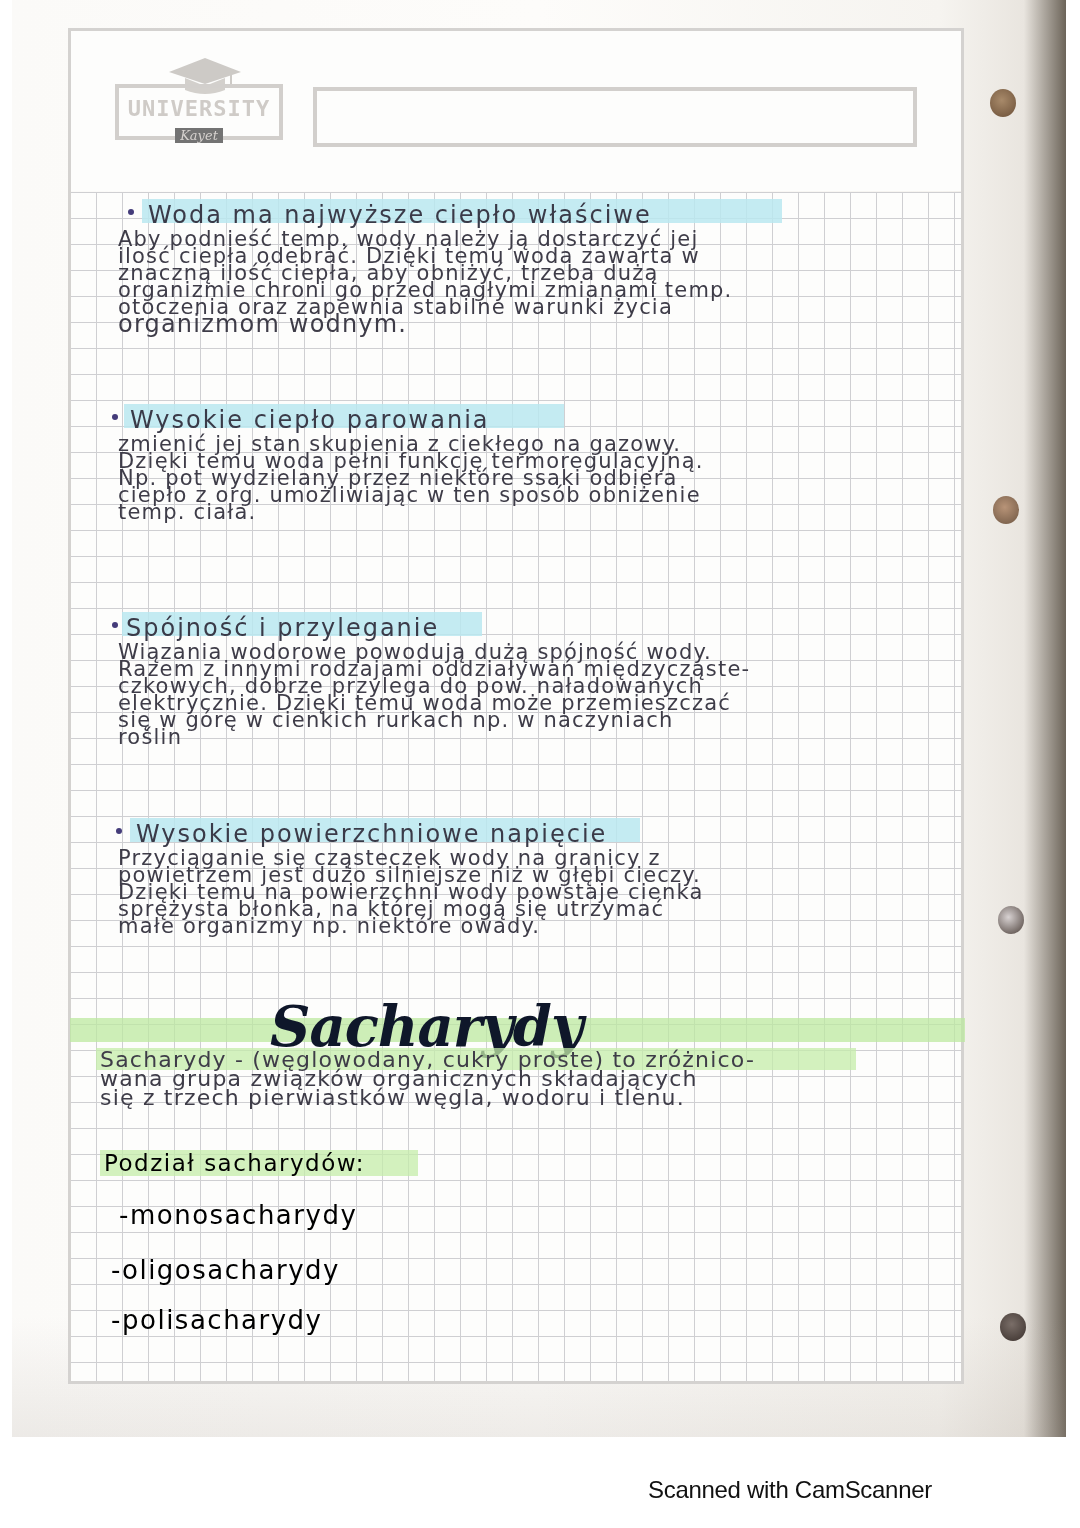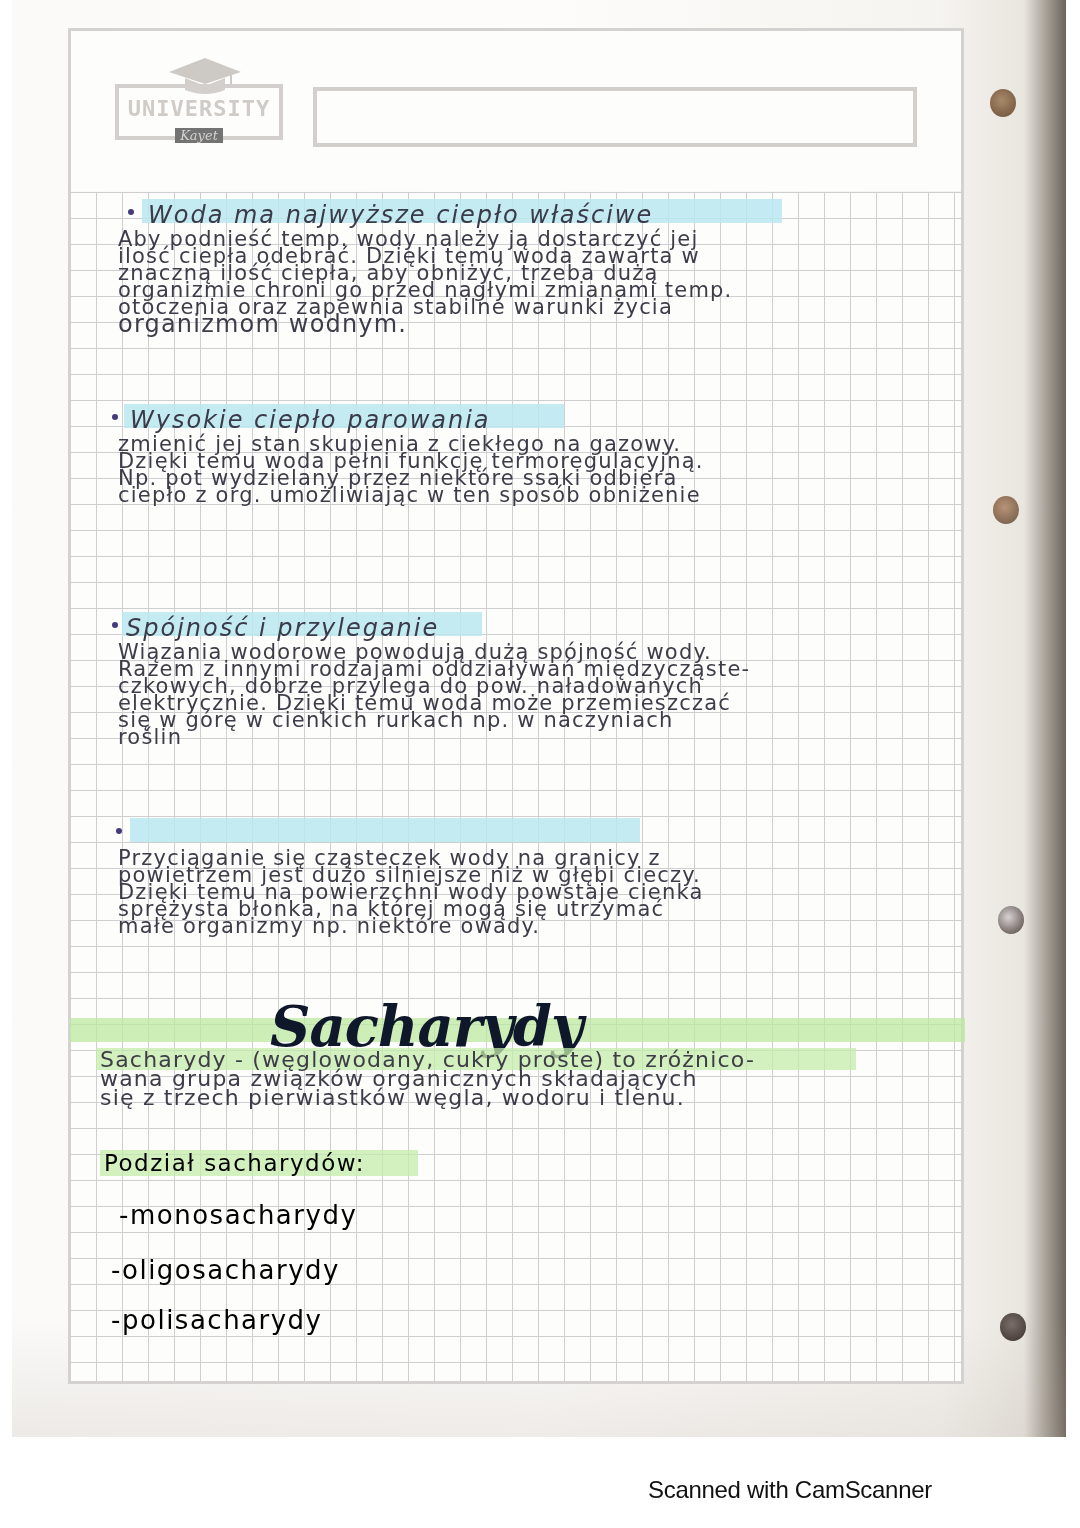--- a/index.html
+++ b/index.html
@@ -49,21 +49,21 @@
       linear-gradient(180deg, #cfcfd2 1px, transparent 1px);
     background-size: 26px 26px;
     background-position: 0 0;
   }
   .hole { position: absolute; width: 26px; height: 28px; border-radius: 50%; }
   .hole.h1 { left: 990px; top: 89px; background: radial-gradient(circle at 45% 40%, #a88a6a, #6b4f37); }
   .hole.h2 { left: 993px; top: 496px; background: radial-gradient(circle at 45% 40%, #b89478, #6e5642); }
   .hole.h3 { left: 998px; top: 906px; background: radial-gradient(circle at 40% 40%, #d8d2d2, #4a3e38); }
   .hole.h4 { left: 1000px; top: 1313px; background: radial-gradient(circle at 45% 40%, #7a6e68, #3a302c); }
   .section { position: absolute; left: 118px; width: 850px; }
-  .bullet-title { position: relative; height: 24px; font-style: italic; }
+  .bullet-title { position: relative; height: 24px; }
   .bullet-dot {
     position: absolute; left: 10px; top: 10px; width: 6px; height: 6px; border-radius: 50%; background: #443c7a;
   }
   .hl-blue {
     position: absolute; top: 0; height: 24px; background: rgba(186, 232, 240, 0.85);
   }
   .title-text {
     position: absolute; left: 30px; top: 2px; font-size: 24px; letter-spacing: 2px; color: #3a3a48;
     font-family: "DejaVu Sans", sans-serif; white-space: nowrap;
   }
@@ -131,20 +131,21 @@
   <div class="bullet-title">
     <div class="hl-blue" style="left:6px; width:440px;"></div>
     <div class="bullet-dot" style="left:-6px;"></div>
     <div class="title-text" style="left:12px;">Wysokie ciepło parowania</div>
   </div>
   <div class="para">
     <div class="para-line">zmienić jej stan skupienia z ciekłego na gazowy.</div>
     <div class="para-line">Dzięki temu woda pełni funkcję termoregulacyjną.</div>
     <div class="para-line">Np. pot wydzielany przez niektóre ssaki odbiera</div>
     <div class="para-line">ciepło z org. umożliwiając w ten sposób obniżenie</div>
+    <div class="para-line">temp. ciała.</div>
   </div>
 </div>
 
 <div class="section" style="top:612px;">
   <div class="bullet-title">
     <div class="hl-blue" style="left:4px; width:360px;"></div>
     <div class="bullet-dot" style="left:-6px;"></div>
     <div class="title-text" style="left:8px;">Spójność i przyleganie</div>
   </div>
   <div class="para">
@@ -154,20 +155,21 @@
     <div class="para-line">elektrycznie. Dzięki temu woda może przemieszczać</div>
     <div class="para-line">się w górę w cienkich rurkach np. w naczyniach</div>
     <div class="para-line">roślin</div>
   </div>
 </div>
 
 <div class="section" style="top:818px;">
   <div class="bullet-title">
     <div class="hl-blue" style="left:12px; width:510px;"></div>
     <div class="bullet-dot" style="left:-2px;"></div>
+    <div class="title-text" style="left:18px;">Wysokie powierzchniowe napięcie</div>
   </div>
   <div class="para">
     <div class="para-line">Przyciąganie się cząsteczek wody na granicy z</div>
     <div class="para-line">powietrzem jest dużo silniejsze niż w głębi cieczy.</div>
     <div class="para-line">Dzięki temu na powierzchni wody powstaje cienka</div>
     <div class="para-line">sprężysta błonka, na której mogą się utrzymać</div>
     <div class="para-line">małe organizmy np. niektóre owady.</div>
   </div>
 </div>
 

